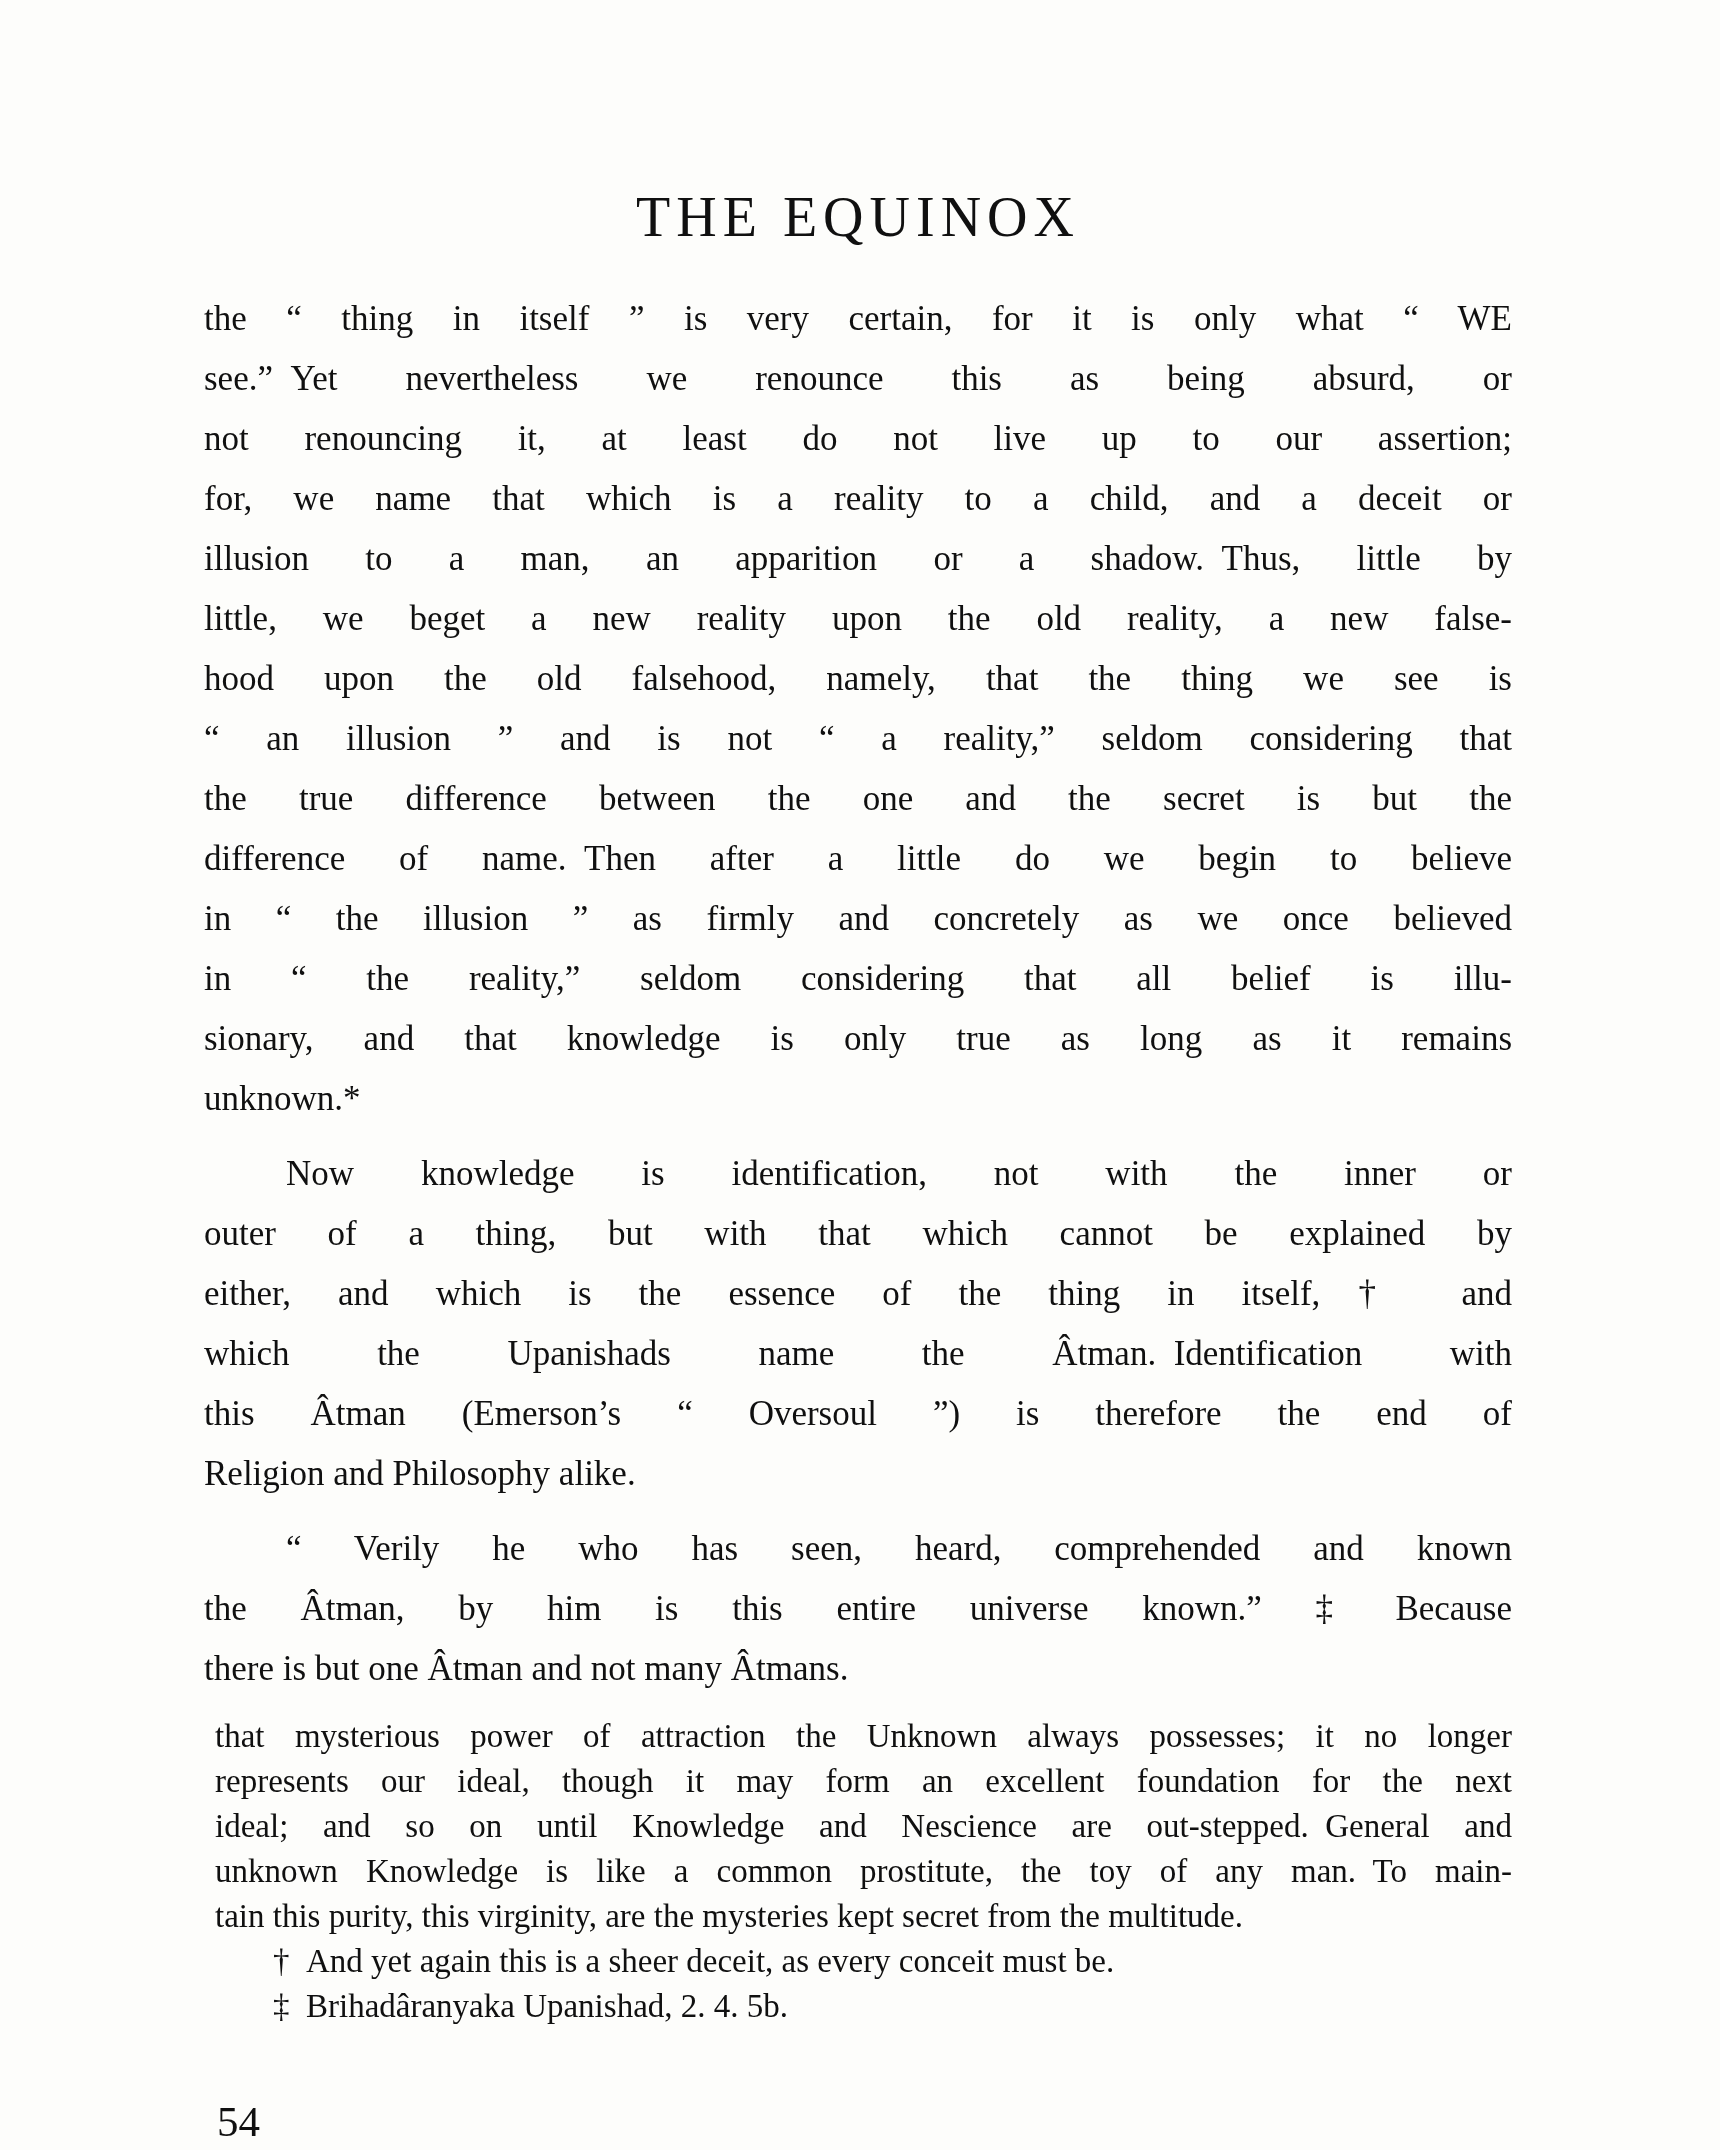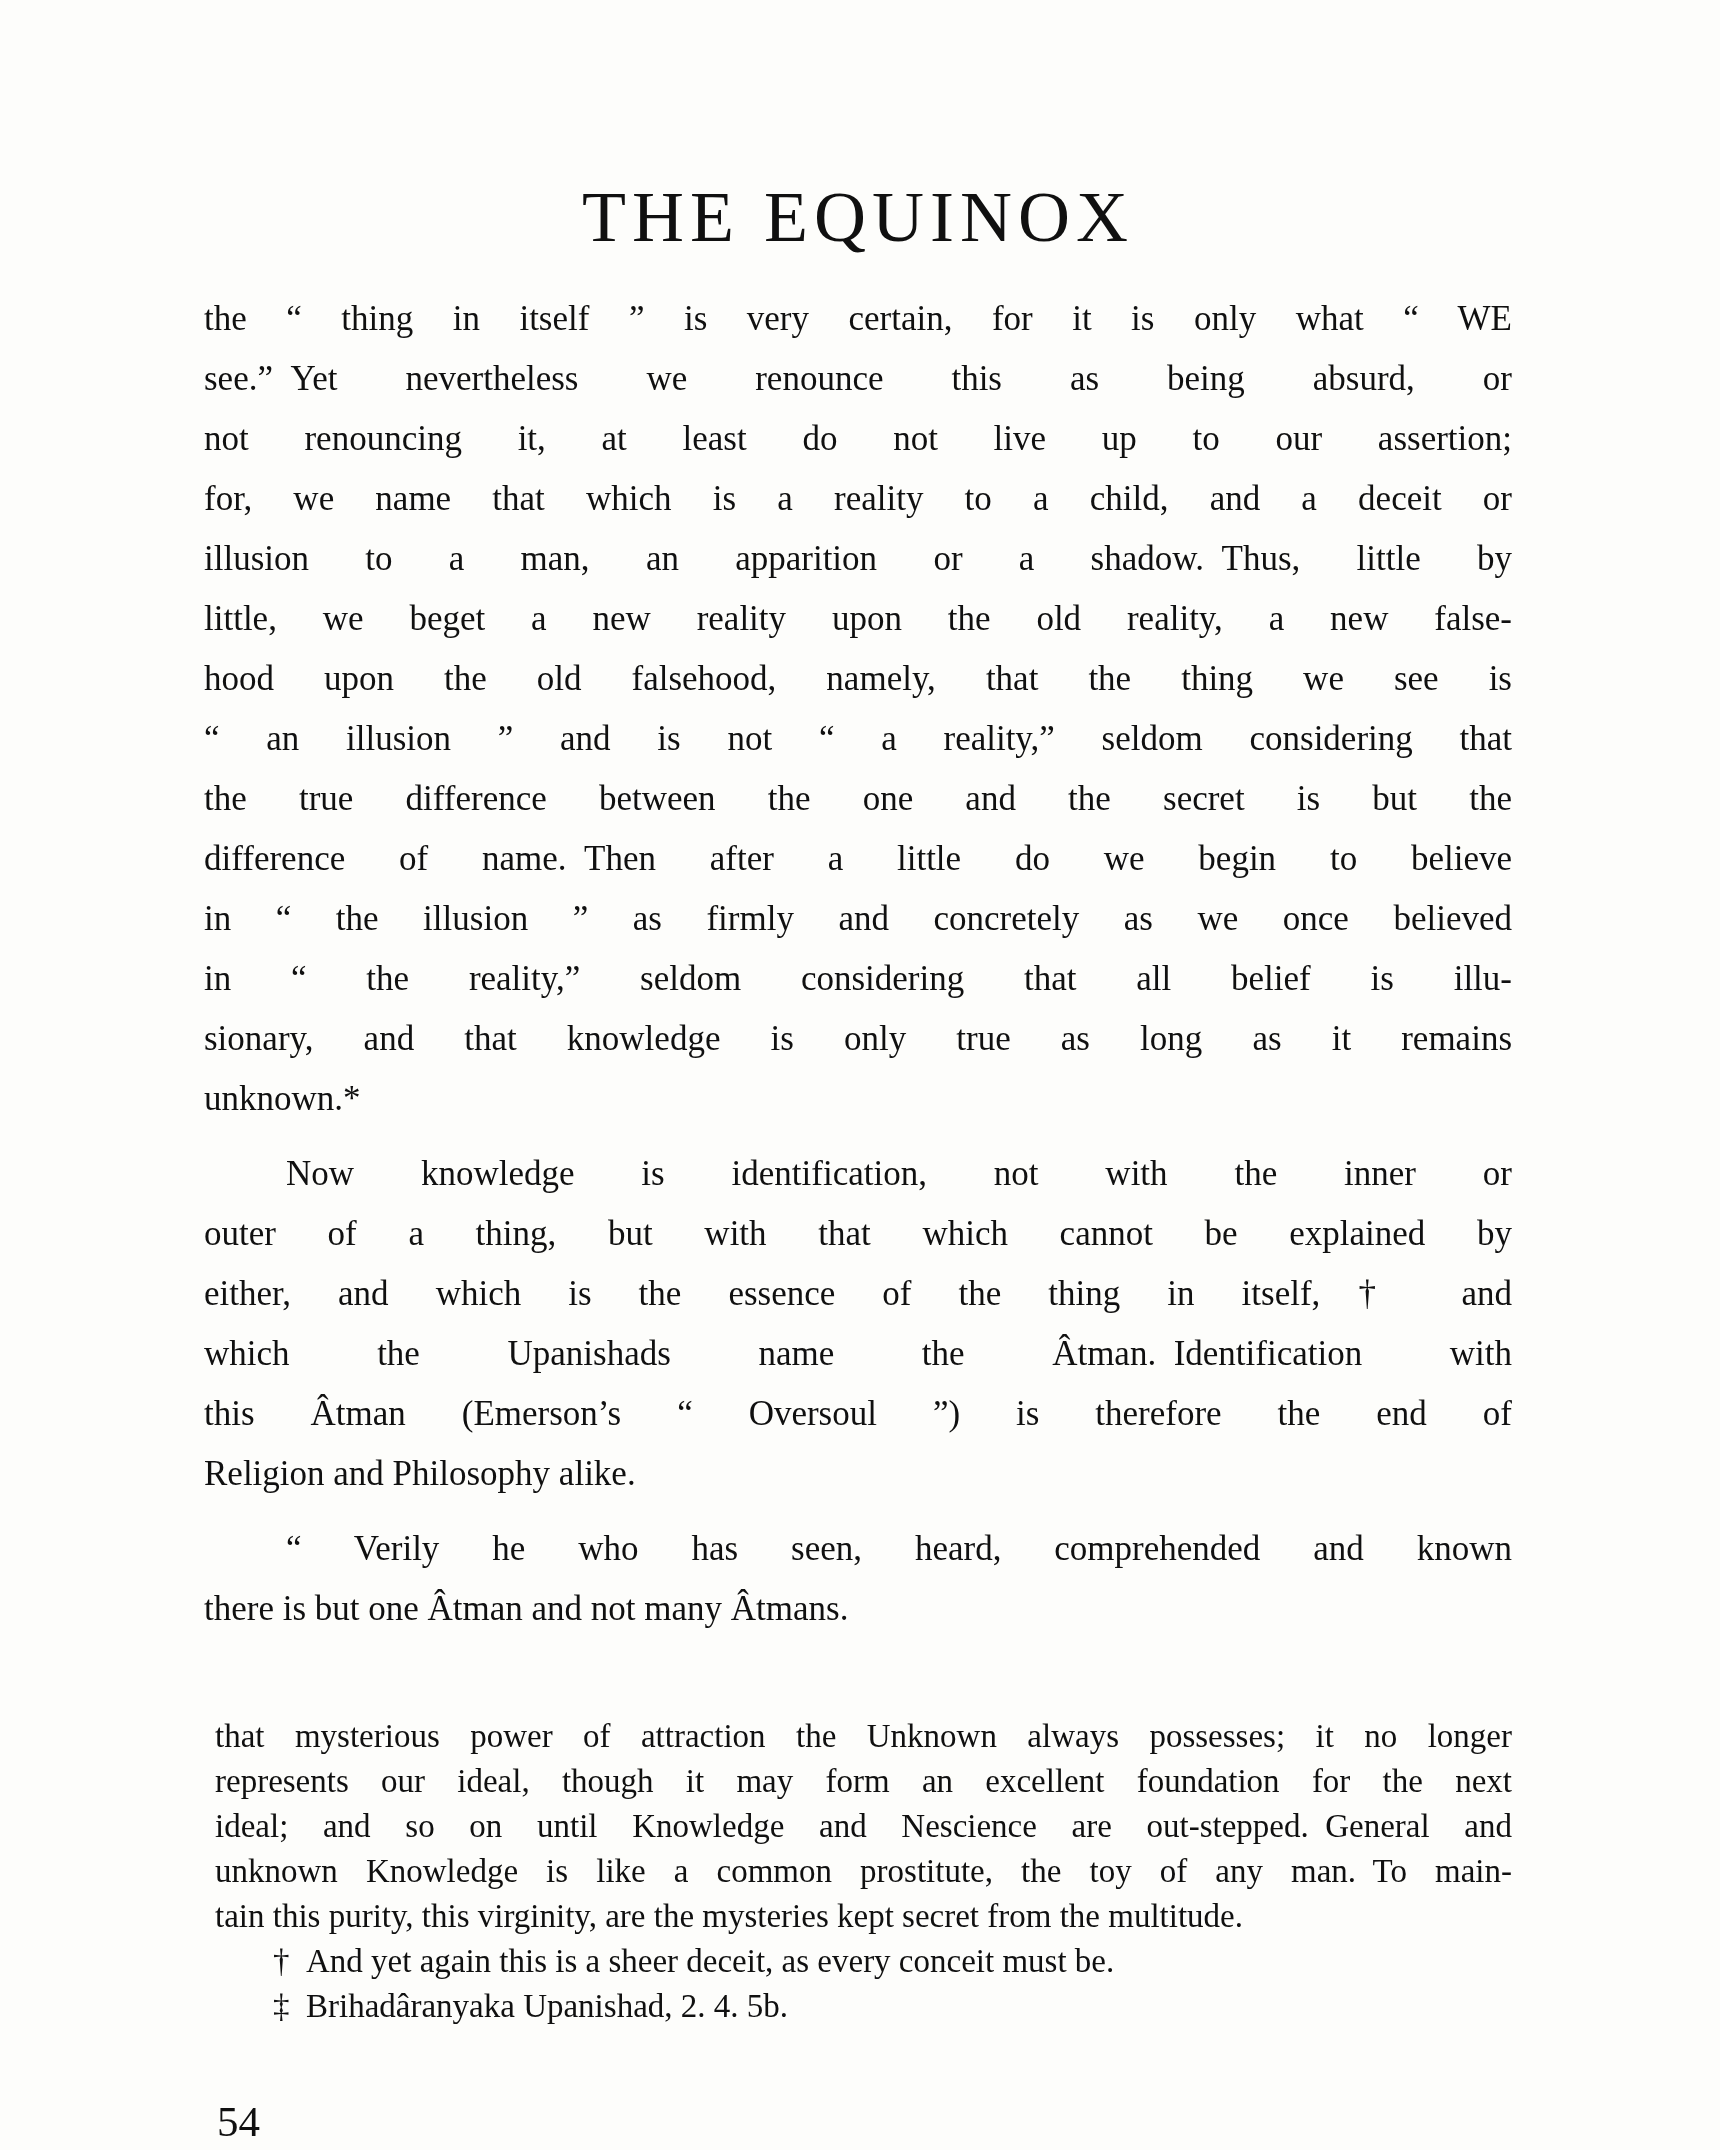--- a/index.html
+++ b/index.html
@@ -14,21 +14,21 @@
     font-family: "Liberation Serif", "DejaVu Serif", serif;
     overflow: hidden;
   }
 
   .running-head {
     position: absolute;
     top: 189px;
     left: 204px;
     width: 1308px;
     text-align: center;
-    font-size: 72px;
+    font-size: 56px;
     letter-spacing: 6px;
     line-height: 56px;
     white-space: nowrap;
   }
 
   .body-text {
     position: absolute;
     top: 289px;
     left: 204px;
     width: 1308px;
@@ -85,20 +85,21 @@
       <div class="line">in “ the reality,” seldom considering that all belief is illu-</div>
       <div class="line">sionary, and that knowledge is only true as long as it remains</div>
       <div class="line end">unknown.*</div>
       <div class="line indent">Now knowledge is identification, not with the inner or</div>
       <div class="line">outer of a thing, but with that which cannot be explained by</div>
       <div class="line">either, and which is the essence of the thing in itself,† and</div>
       <div class="line">which the Upanishads name the Âtman. Identification with</div>
       <div class="line">this Âtman (Emerson’s “ Oversoul ”) is therefore the end of</div>
       <div class="line end">Religion and Philosophy alike.</div>
       <div class="line indent">“ Verily he who has seen, heard, comprehended and known</div>
+      <div class="line">the Âtman, by him is this entire universe known.” ‡ Because</div>
       <div class="line end">there is but one Âtman and not many Âtmans.</div>
     </div>
 
   <div class="footnotes">
 
       <div class="line">that mysterious power of attraction the Unknown always possesses; it no longer</div>
       <div class="line">represents our ideal, though it may form an excellent foundation for the next</div>
       <div class="line">ideal; and so on until Knowledge and Nescience are out-stepped. General and</div>
       <div class="line">unknown Knowledge is like a common prostitute, the toy of any man. To main-</div>
       <div class="line end">tain this purity, this virginity, are the mysteries kept secret from the multitude.</div>

